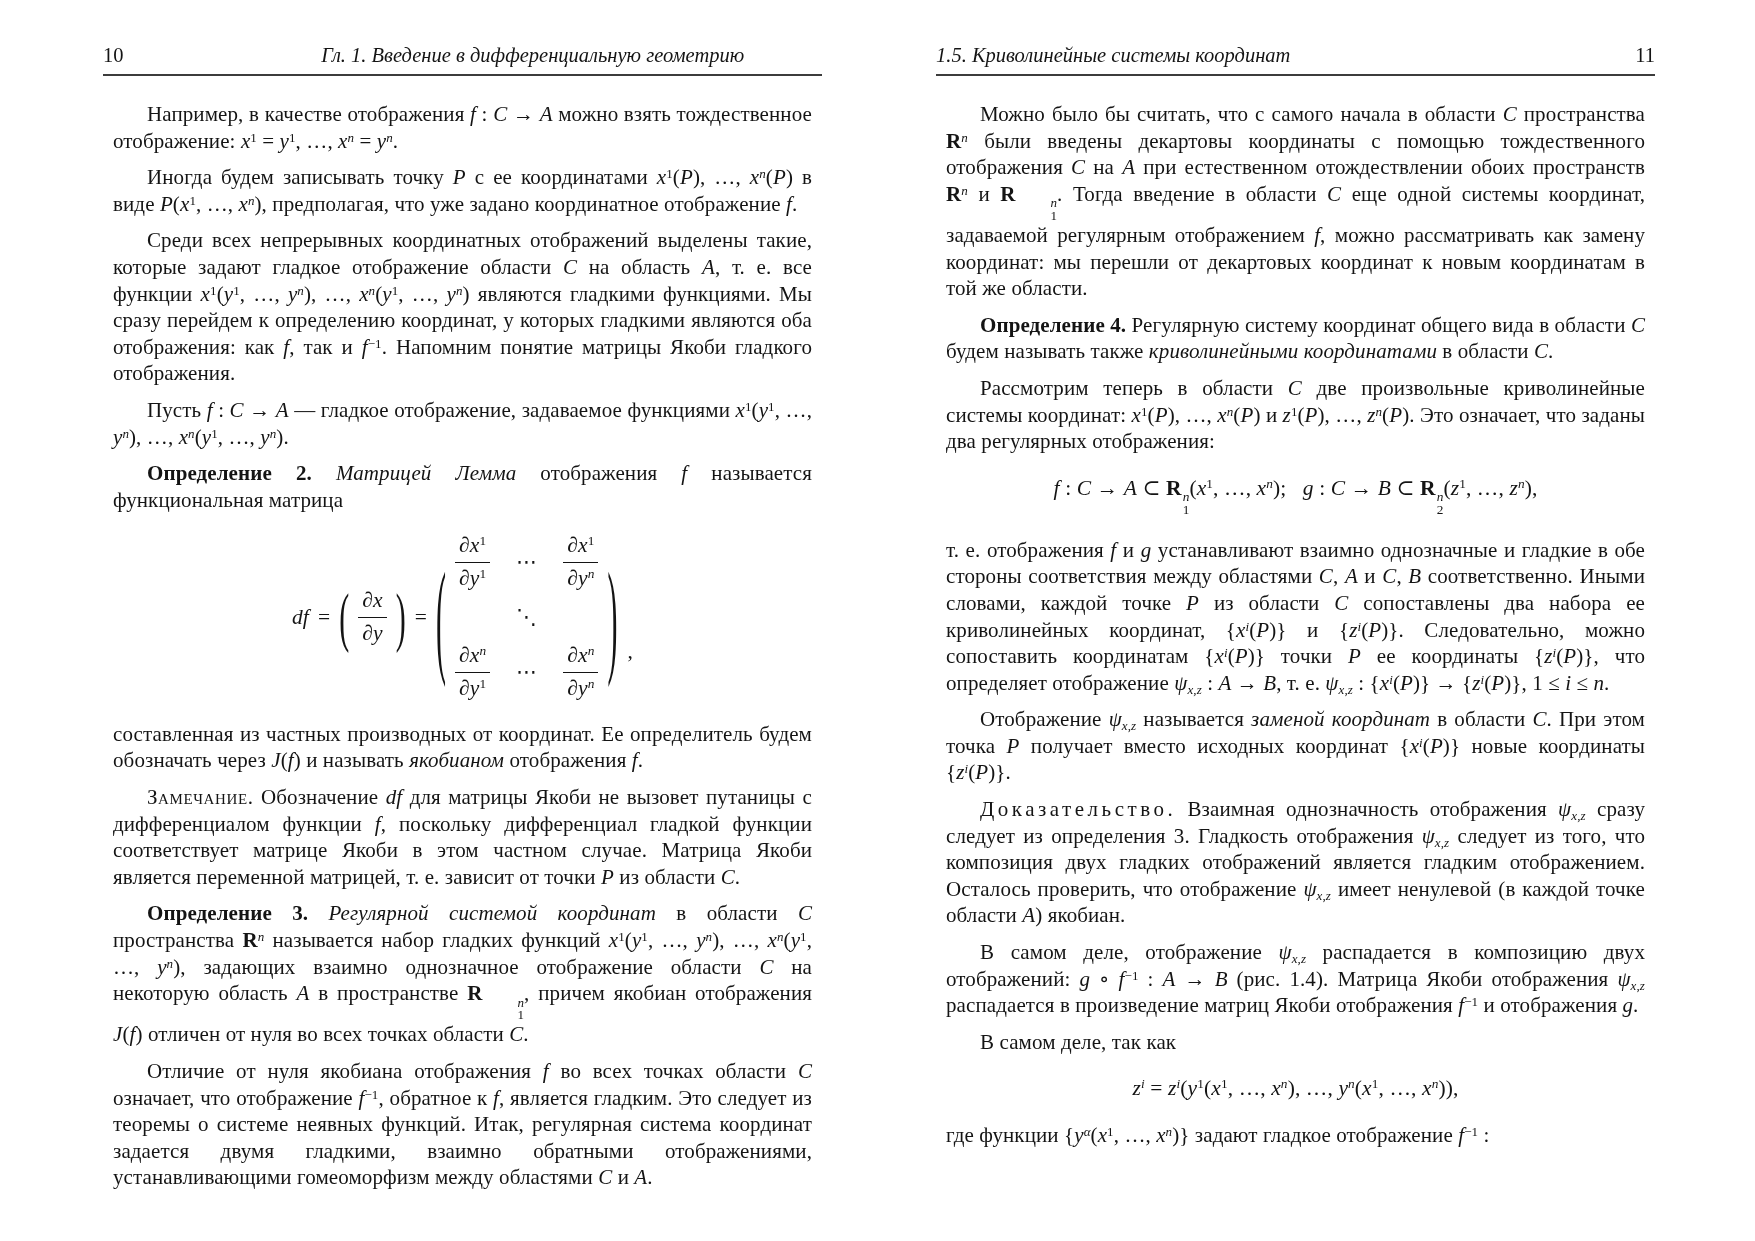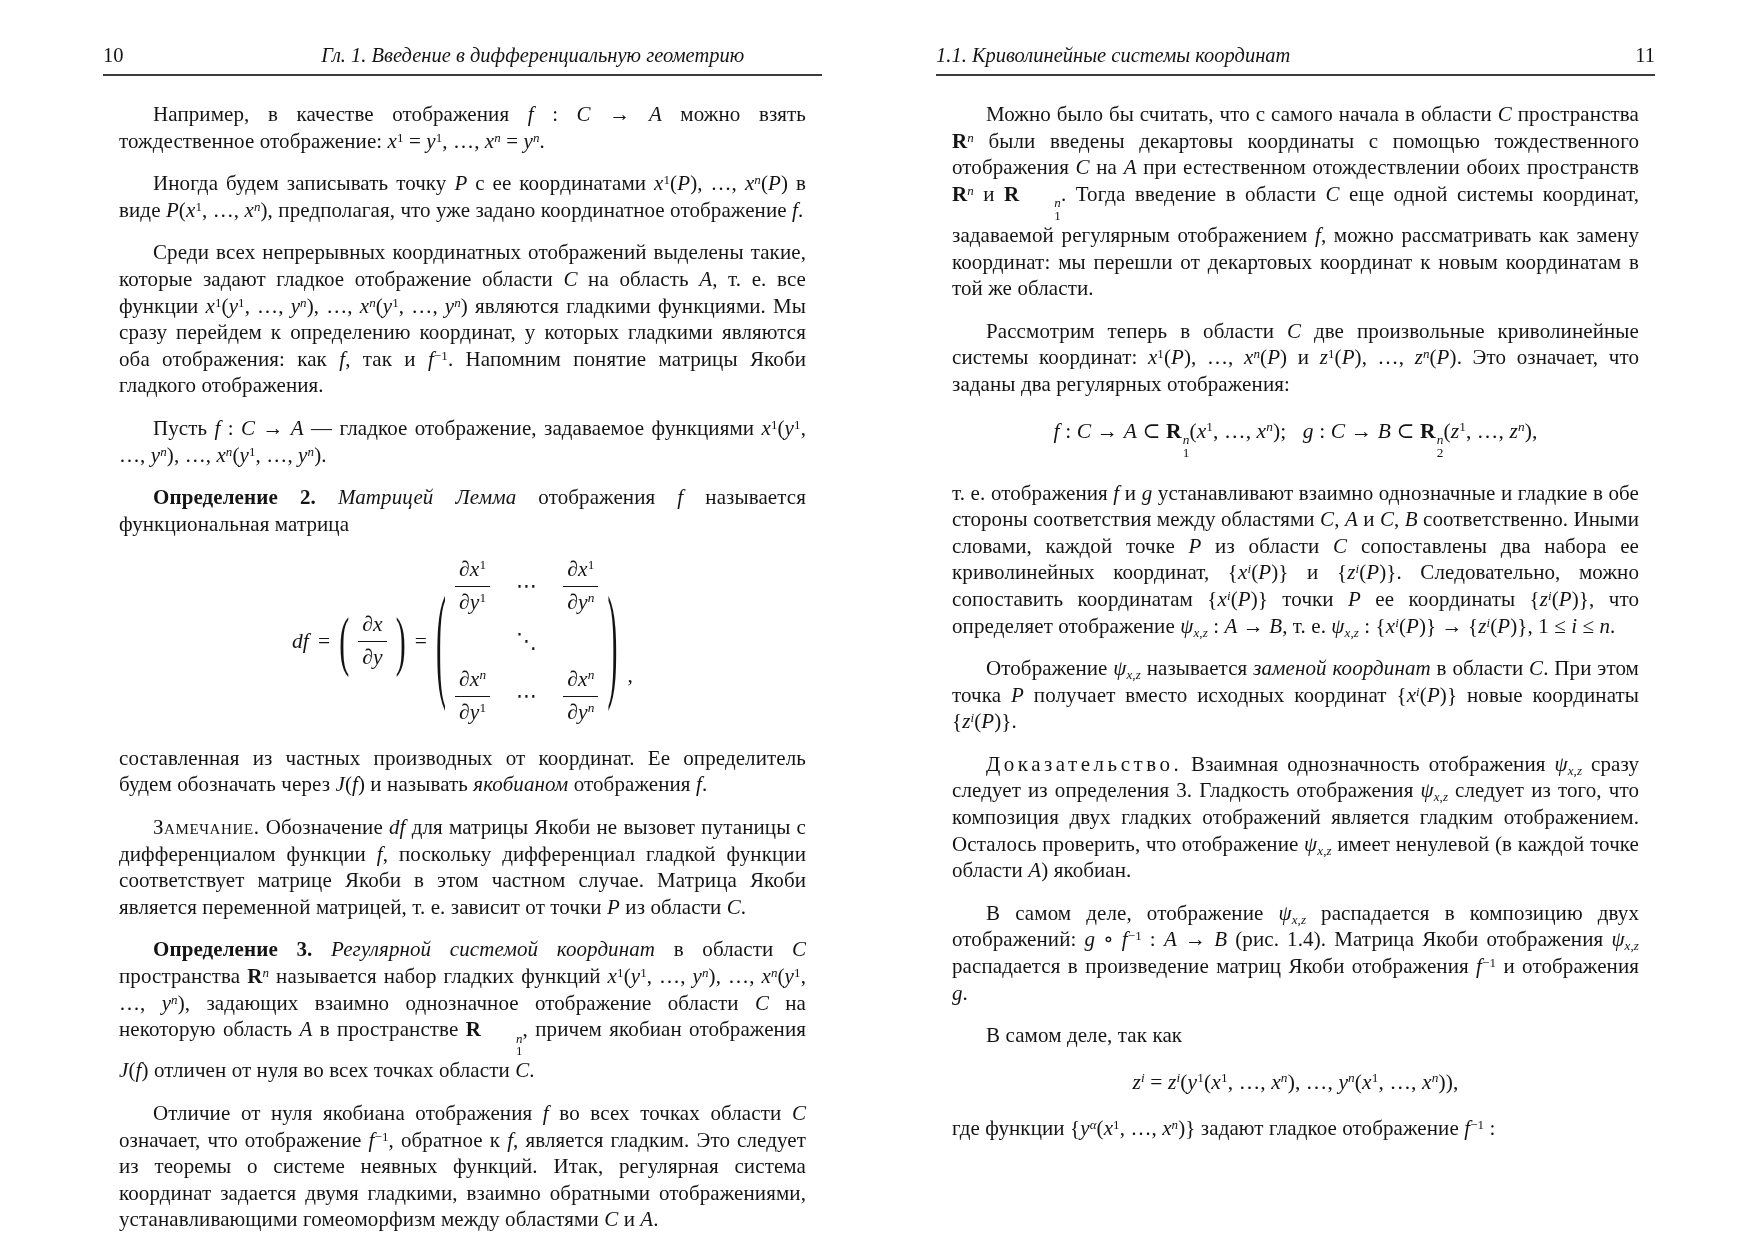--- a/index.html
+++ b/index.html
@@ -16,21 +16,21 @@
     display:flex;align-items:flex-start;
     border-bottom:2px solid #3c3c3c;padding-bottom:7px;
     font-size:20.5px;
   }
   .running-head .num{font-style:normal}
   .head-title{font-style:italic;white-space:nowrap}
   #page-left .head-title{flex:1;text-align:center;padding-left:120px}
   #page-right .running-head{justify-content:space-between}
 
   .body-text{margin-top:25px;text-align:justify;font-size:21px;line-height:26.6px;letter-spacing:0.1px}
-  .para{margin:16px;text-indent:0}
+  .para{margin:10px;text-indent:0}
   .para.ind{text-indent:34px}
 
   sup,sub{line-height:0;font-size:0.62em}
   sup{vertical-align:0.5em}
   sub{vertical-align:-0.28em}
   b{font-weight:bold}
   .sc{font-variant:small-caps;letter-spacing:0.6px}
   .sp{letter-spacing:3.5px}
 
   
@@ -113,29 +113,30 @@
             <span class="t"><i>n</i></span>
             <span class="b">1</span>
           </span>, причем якобиан отображения <i>J</i>(<i>f</i>) отличен от нуля во всех точках области <i>C</i>.</p>
         <p class="para ind">Отличие от нуля якобиана отображения <i>f</i> во всех точках области <i>C</i> означает, что отображение <i>f</i><sup>−1</sup>, обратное к <i>f</i>, является гладким. Это следует из теоремы о системе неявных функций. Итак, регулярная система координат задается двумя гладкими, взаимно обратными отображениями, устанавливающими гомеоморфизм между областями <i>C</i> и <i>A</i>.</p>
       </div>
   </div>
 </div>
 
 <div class="page" id="page-right">
   <div class="running-head">
-    <span class="head-title">1.1. Криволинейные системы координат</span>
+    <span class="head-title">1.5. Криволинейные системы координат</span>
     <span class="num">11</span>
   </div>
   <div class="body-text">
     <div>
         <p class="para ind">Можно было бы считать, что с самого начала в области <i>C</i> пространства <b>R</b><sup><i>n</i></sup> были введены декартовы координаты с помощью тождественного отображения <i>C</i> на <i>A</i> при естественном отождествлении обоих пространств <b>R</b><sup><i>n</i></sup> и <b>R</b><span class="ss">
             <span class="t"><i>n</i></span>
             <span class="b">1</span>
           </span>. Тогда введение в области <i>C</i> еще одной системы координат, задаваемой регулярным отображением <i>f</i>, можно рассматривать как замену координат: мы перешли от декартовых координат к новым координатам в той же области.</p>
+        <p class="para ind"><b>Определение 4.</b> Регулярную систему координат общего вида в области <i>C</i> будем называть также <i>криволинейными координатами</i> в области <i>C</i>.</p>
         <p class="para ind">Рассмотрим теперь в области <i>C</i> две произвольные криволинейные системы координат: <i>x</i><sup>1</sup>(<i>P</i>), …, <i>x</i><sup><i>n</i></sup>(<i>P</i>) и <i>z</i><sup>1</sup>(<i>P</i>), …, <i>z</i><sup><i>n</i></sup>(<i>P</i>). Это означает, что заданы два регулярных отображения:</p>
       </div>
 
     <div class="display display-line">
       <span><i>f</i> : <i>C</i> → <i>A</i> ⊂ <b>R</b><span class="ss">
             <span class="t"><i>n</i></span>
             <span class="b">1</span>
           </span>(<i>x</i><sup>1</sup>, …, <i>x</i><sup><i>n</i></sup>);&nbsp;&nbsp;&nbsp;<i>g</i> : <i>C</i> → <i>B</i> ⊂ <b>R</b><span class="ss">
             <span class="t"><i>n</i></span>
             <span class="b">2</span>

